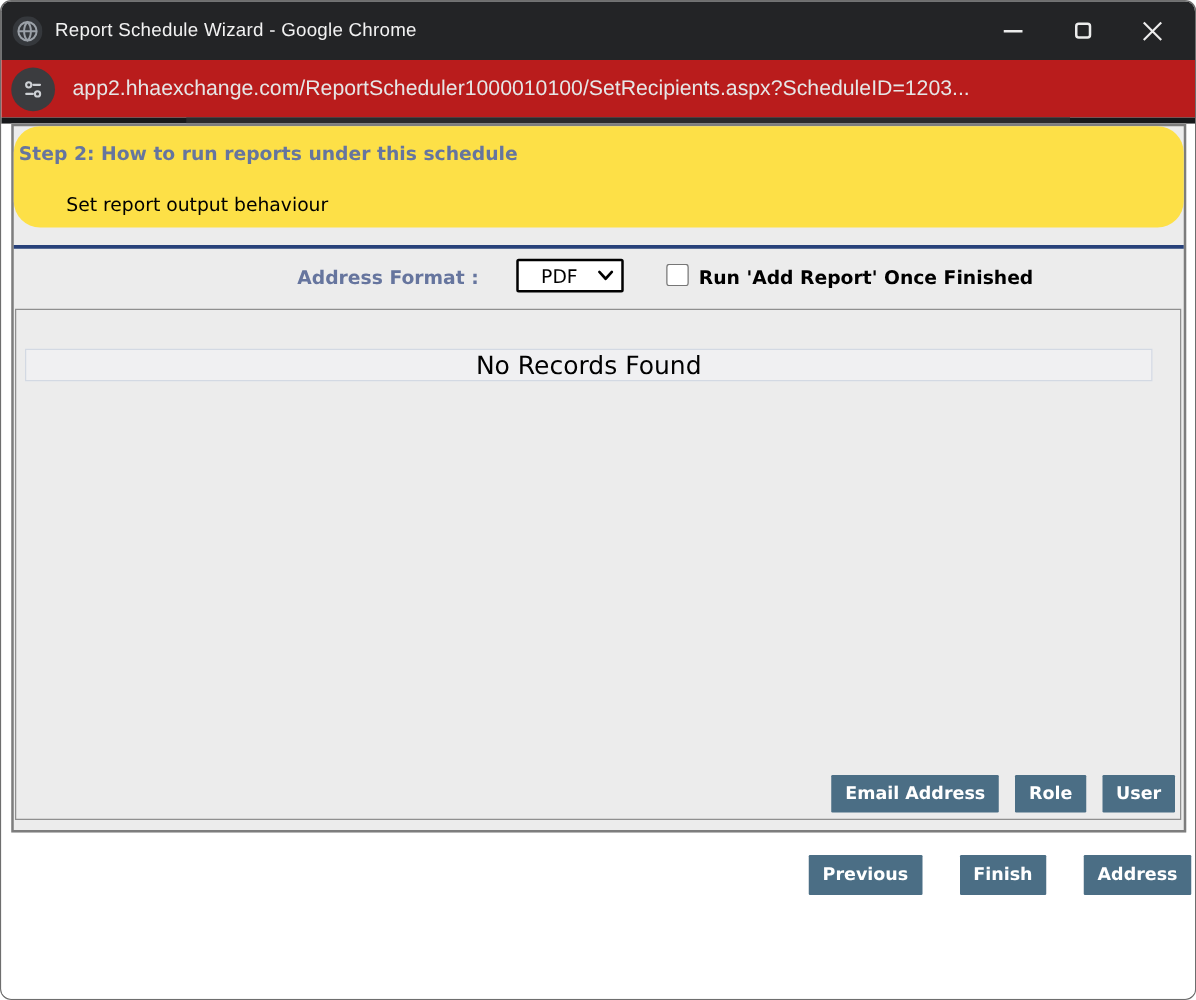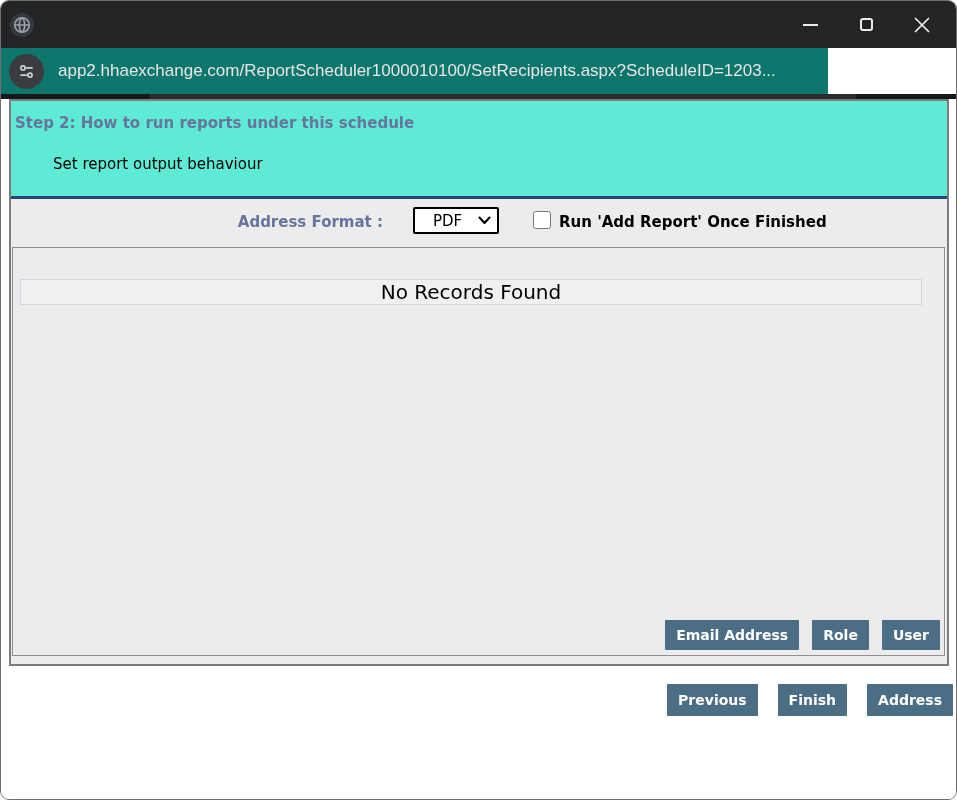--- a/index.html
+++ b/index.html
@@ -20,41 +20,41 @@
   .favicon { width:24px; height:24px; margin-left:9px; flex:0 0 auto; }
   .title-text { color:#f2f2f2; font-size:15px; margin-left:10px; letter-spacing:.2px; }
   .win-controls { position:absolute; right:8px; top:0; height:47px; display:flex; }
   .win-btn { width:56px; height:47px; display:flex; align-items:center; justify-content:center; cursor:default; }
   .glyph-min { width:15px; height:2px; background:#ececec; }
   .glyph-max { width:13px; height:13px; border:2px solid #ececec; border-radius:3px; }
   .glyph-close { width:16px; height:16px; }
 
   
   .toolbar {
-    position:absolute; left:0; top:47px; width:827px; height:46px;
-    background:#0f766e; display:flex; align-items:center;
+    position:absolute; left:0; top:47px; width:957px; height:46px;
+    background:#b91c1c; display:flex; align-items:center;
     font-family:"Liberation Sans", sans-serif;
   }
   .tune-circle {
     width:35px; height:35px; border-radius:50%; background:#3b3c3f;
     margin-left:8px; display:flex; align-items:center; justify-content:center; flex:0 0 auto;
   }
   .url-text { color:#e6e6e6; font-size:17px; margin-left:14px; white-space:nowrap; }
 
   .under-strip { position:absolute; left:0; top:93px; width:957px; height:5px; background:#17181a; }
   .under-strip .mid { position:absolute; left:148px; top:0; width:707px; height:5px; background:#2b2b2d; }
 
   
   .page { position:absolute; left:0; top:98px; width:957px; height:702px; background:#ffffff; }
 
   .outer-box {
     position:absolute; left:8px; top:0; width:940px; height:567px;
     border:2px solid #7d7d7d; background:#ececec;
   }
-  .step-header { position:absolute; left:0; top:0; width:936px; height:95px; background:#5eead4; }
+  .step-header { position:absolute; left:0; top:0; width:936px; height:81px; background:#fde047;border-radius:21px; }
   .step-heading { position:absolute; left:4px; top:13px; font-size:15px; font-weight:bold; color:#66759e; }
   .step-subtitle { position:absolute; left:42px; top:54px; font-size:15px; color:#000; }
   .navy-divider { position:absolute; left:0; top:95px; width:936px; height:3px; background:#27417a; }
 
   .fmt-row { position:absolute; left:0; top:98px; width:936px; height:47px; }
   .fmt-label { position:absolute; left:0; top:14px; width:372px; text-align:right; font-size:15px; font-weight:bold; color:#66759e; }
   .fmt-select {
     position:absolute; left:382px; top:8px; width:86px; height:27px;
     background:#fff; border:2px solid #000000; border-radius:2px;
     display:flex; align-items:center; cursor:default;margin-left:20px;
@@ -75,37 +75,38 @@
     text-align:center; line-height:24px; font-size:20px; color:#000;
   }
   .add-btn-row { position:absolute; right:4px; bottom:5px; display:flex; gap:13px; }
 
   .slate-btn {
     background:#4b6e85; color:#ffffff; font-family:"DejaVu Sans", sans-serif;
     font-weight:bold; font-size:14px; border:none; height:30px; line-height:30px;
     padding:0 11px; cursor:pointer; border-radius:1px; white-space:nowrap;
   }
 
-  .nav-row { position:absolute; top:585px; right:5px; display:flex; gap:20px; }
+  .nav-row { position:absolute; top:585px; right:5px; display:flex; gap:30px; }
   .nav-row .slate-btn { height:32px; line-height:32px; }
 </style>
 </head>
 <body>
 
 <div class="window">
 
   <div class="titlebar">
     <svg class="favicon" viewBox="0 0 24 24">
       <circle cx="12" cy="12" r="12" fill="#35383c"></circle>
       <g stroke="#9ba1a8" fill="none" stroke-width="1.6">
         <circle cx="12" cy="12" r="7.3"></circle>
         <path d="M4.7 12 H19.3"></path>
         <path d="M12 4.7 c3.6 3 3.6 11.6 0 14.6 c-3.6 -3 -3.6 -11.6 0 -14.6 z"></path>
       </g>
     </svg>
+    <span class="title-text">Report Schedule Wizard - Google Chrome</span>
     <div class="win-controls">
       <div class="win-btn">
         <span class="glyph-min"></span>
       </div>
       <div class="win-btn">
         <span class="glyph-max"></span>
       </div>
       <div class="win-btn">
         <svg class="glyph-close" viewBox="0 0 16 16">
           <path d="M1 1 L15 15 M15 1 L1 15" stroke="#ececec" stroke-width="1.7"></path>

